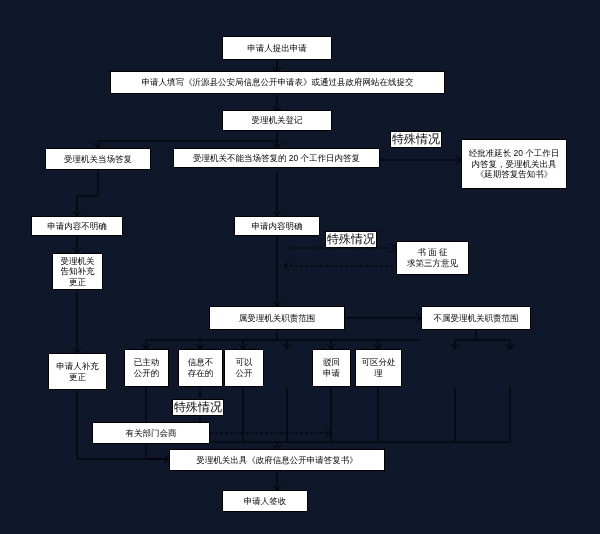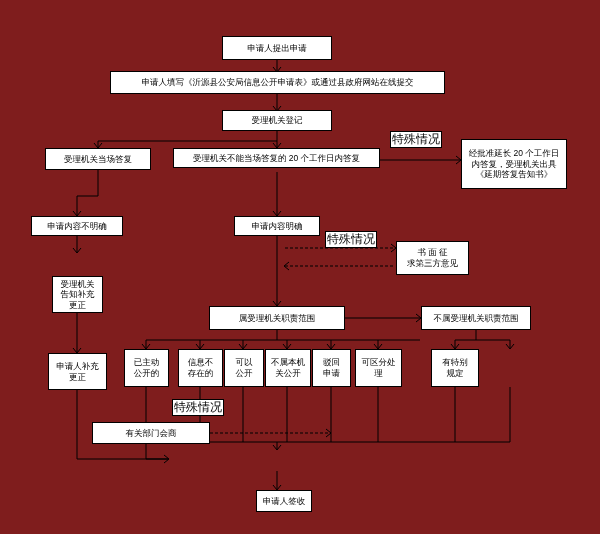--- a/index.html
+++ b/index.html
@@ -7,21 +7,21 @@
     padding: 0;
     background: #ffffff;
   }
   body {
     font-family: "Liberation Sans", sans-serif;
   }
   #canvas {
     position: relative;
     width: 600px;
     height: 534px;
-    background: #7f1d1d;
+    background: #0f172a;
     overflow: hidden;
   }
   .node {
     position: absolute;
     box-sizing: border-box;
     border: 1px solid #000000;
     background: #ffffff;
     color: #000000;
     display: flex;
     align-items: center;
@@ -179,53 +179,50 @@
 
   <div class="node" style="left:31px; top:216px; width:92px; height:20px;">申请内容不明确</div>
 
   <div class="node" style="left:234px; top:216px; width:86px; height:20px;">申请内容明确</div>
 
   <div class="label boxed" style="left:325px; top:231px; width:52px; height:17px;">特殊情况</div>
 
   <div class="node" style="left:396px; top:241px; width:73px; height:34px;">书 面 征
 求第三方意见</div>
 
-  <div class="node" style="left:52px; top:253px; width:51px; height:37px;margin-top:23px;">受理机关
+  <div class="node" style="left:52px; top:253px; width:51px; height:37px;">受理机关
 告知补充
 更正</div>
 
   <div class="node" style="left:209px; top:306px; width:136px; height:24px;">属受理机关职责范围</div>
 
   <div class="node" style="left:421px; top:306px; width:110px; height:24px;">不属受理机关职责范围</div>
 
   <div class="node" style="left:48px; top:353px; width:59px; height:37px;">申请人补充
 更正</div>
 
   <div class="node" style="left:124px; top:349px; width:45px; height:38px;">已主动
 公开的</div>
 
   <div class="node" style="left:224px; top:349px; width:40px; height:38px;">可以
 公开</div>
 
   <div class="node" style="left:178px; top:349px; width:45px; height:38px;">信息不
 存在的</div>
 
-  <div class="node" style="left:265px; top:349px; width:46px; height:38px;">不属本机
-关公开</div>
 
   <div class="node" style="left:312px; top:349px; width:39px; height:38px;">驳回
 申请</div>
 
   <div class="node" style="left:355px; top:349px; width:47px; height:38px;">可区分处
 理</div>
 
-  <div class="node" style="left:431px; top:349px; width:48px; height:38px;">有特别
-规定</div>
 
 
   <div class="label boxed" style="left:172px; top:399px; width:52px; height:17px;">特殊情况</div>
 
   <div class="node" style="left:92px; top:422px; width:118px; height:22px;">有关部门会商</div>
 
-
-  <div class="node" style="left:256px; top:490px; width:56px; height:22px;text-align:center;">申请人签收</div>
+  <div class="node" style="left:169px; top:449px; width:216px; height:22px;">受理机关出具《政府信息公开申请答复书》</div>
+
+  <div class="node" style="left:222px; top:490px; width:86px; height:22px;text-align:center;">申请人签收</div>
 
 </div>
 
 </body></html>

